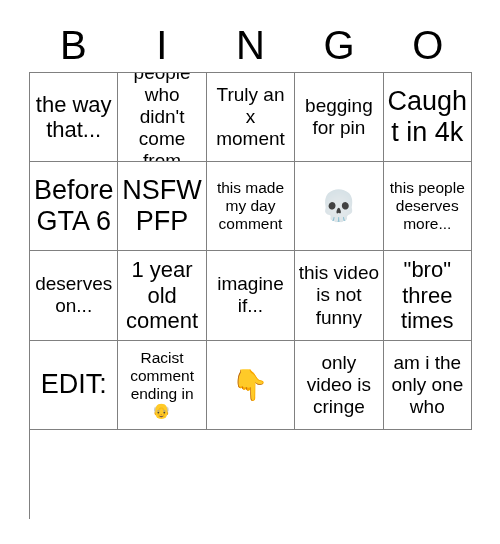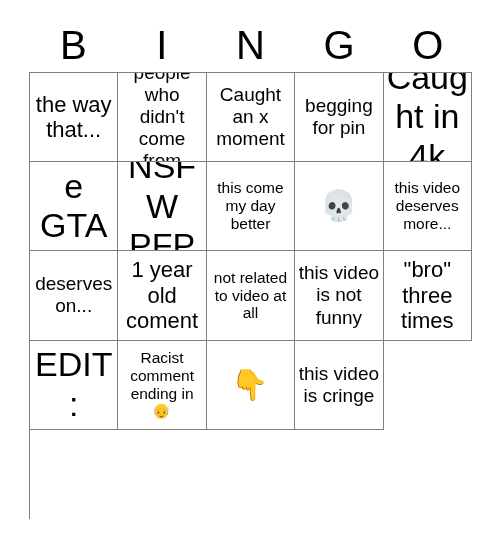--- a/index.html
+++ b/index.html
@@ -75,21 +75,21 @@
   .cell-text {
     display: block;
     width: 100%;
     color: #000000;
     line-height: 1.16;
     word-wrap: break-word;
     hyphens: none;
   }
 
   
-  .fs-xl  { font-size: 34px; }
+  .fs-xl  { font-size: 27px; }
   .fs-lg  { font-size: 22px; }
   .fs-md  { font-size: 19px; }
   .fs-sm  { font-size: 15.5px; }
   .fs-xs  { font-size: 19px; }
 
   .cell-emoji {
     font-size: 30px;
     line-height: 1;
     display: block;
   }
@@ -113,65 +113,68 @@
   </div>
 
   <div id="bingo-grid">
       <div class="bingo-cell">
         <span class="cell-text fs-lg">the way that...</span>
       </div>
       <div class="bingo-cell">
         <span class="cell-text fs-xs">only people who didn't come from tiktok</span>
       </div>
       <div class="bingo-cell">
-        <span class="cell-text fs-md">Caught an x moment</span>
+        <span class="cell-text fs-md">Truly an x moment</span>
       </div>
       <div class="bingo-cell">
         <span class="cell-text fs-md">begging for pin</span>
       </div>
       <div class="bingo-cell">
         <span class="cell-text fs-xl">Caught in 4k</span>
       </div>
       <div class="bingo-cell">
         <span class="cell-text fs-xl">Before GTA 6</span>
       </div>
       <div class="bingo-cell">
         <span class="cell-text fs-xl">NSFW PFP</span>
       </div>
       <div class="bingo-cell">
-        <span class="cell-text fs-sm">this come my day better</span>
+        <span class="cell-text fs-sm">this made my day comment</span>
       </div>
       <div class="bingo-cell">
         <span class="cell-emoji">💀</span>
       </div>
       <div class="bingo-cell">
-        <span class="cell-text fs-sm">this video deserves more...</span>
+        <span class="cell-text fs-sm">this people deserves more...</span>
       </div>
       <div class="bingo-cell">
         <span class="cell-text fs-md">deserves on...</span>
       </div>
       <div class="bingo-cell">
         <span class="cell-text fs-lg">1 year old coment</span>
       </div>
       <div class="bingo-cell">
-        <span class="cell-text fs-sm">not related to video at all</span>
+        <span class="cell-text fs-md">imagine if...</span>
       </div>
       <div class="bingo-cell">
         <span class="cell-text fs-md">this video is not funny</span>
       </div>
       <div class="bingo-cell">
         <span class="cell-text fs-lg">"bro" three times</span>
       </div>
       <div class="bingo-cell">
         <span class="cell-text fs-xl">EDIT:</span>
       </div>
       <div class="bingo-cell">
         <span class="cell-text fs-sm">Racist comment ending in <span class="emoji-inline">👴</span></span>
       </div>
       <div class="bingo-cell">
         <span class="cell-emoji">👇</span>
       </div>
       <div class="bingo-cell">
-        <span class="cell-text fs-md">this video is cringe</span>
+        <span class="cell-text fs-md">only video is cringe</span>
+      </div>
+      <div class="bingo-cell">
+        <span class="cell-text fs-md">am i the only one who</span>
       </div>
     </div>
 
 </div>
 
 </body></html>

